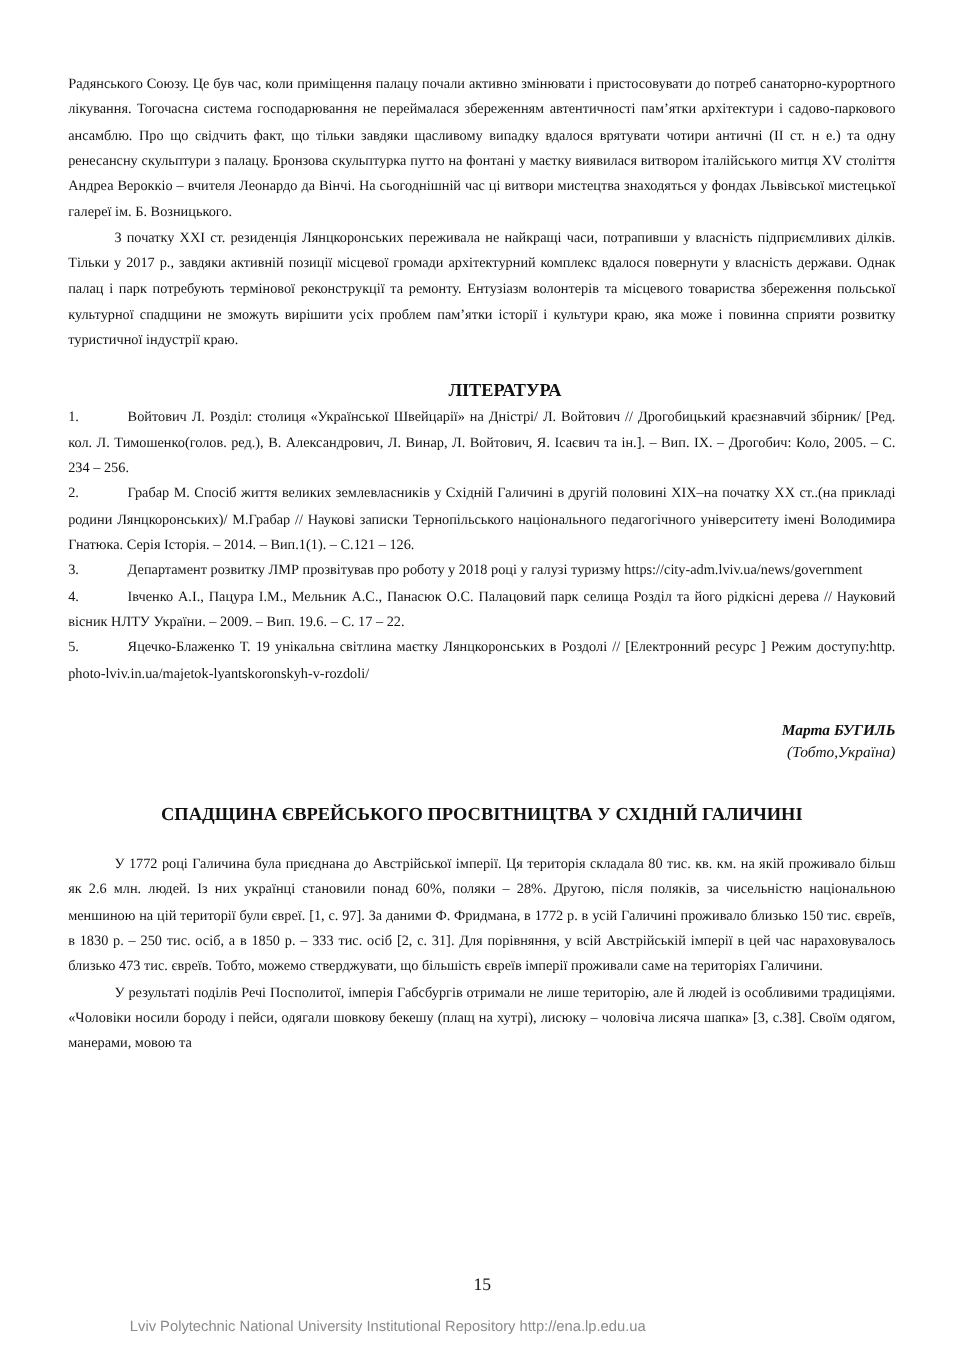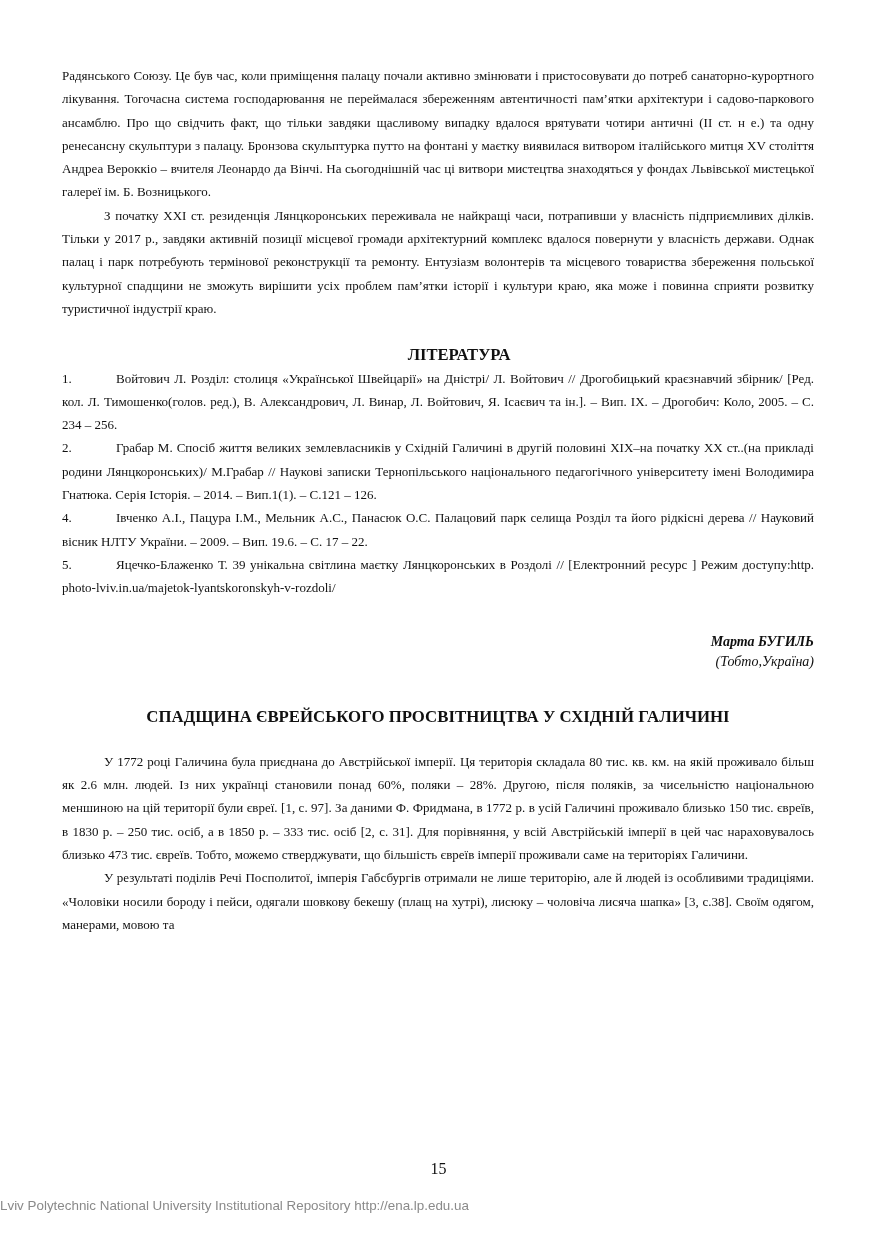--- a/index.html
+++ b/index.html
@@ -71,21 +71,21 @@
       top: 1160px;
       text-align: center;
       font-size: 16px;
       font-family: Liberation Serif, serif;
     }
     .footer {
       position: absolute;
       left: 0;
       width: 705px;
       top: 1198px;
-      text-align: left;
+      text-align: center;
       font-family: "Liberation Sans", "DejaVu Sans", sans-serif;
       font-size: 13.4px;
       color: #8a8a8a;
     }
   </style>
 </head>
 <body>
 
 <div class="page">
 
@@ -95,24 +95,27 @@
   <div class="heading lit-heading">ЛІТЕРАТУРА</div>
 
   <div>
     <div class="ref">
       <span class="ref-num">1.</span><span>Войтович Л. Розділ: столиця «Української Швейцарії» на Дністрі/ Л. Войтович // Дрогобицький  краєзнавчий збірник/ [Ред.  кол. Л. Тимошенко(голов.  ред.),  В.  Александрович, Л. Винар,  Л. Войтович,  Я. Ісаєвич  та  ін.].  –  Вип.  IX.  –  Дрогобич:  Коло,  2005.  – С. 234 – 256.</span>
     </div>
     <div class="ref">
       <span class="ref-num">2.</span><span>Грабар М. Спосіб життя великих землевласників у Східній Галичині в другій половині  ХІХ–на   початку  ХХ  ст..(на  прикладі  родини   Лянцкоронських)/  М.Грабар  //  Наукові  записки Тернопільського  національного  педагогічного  університету  імені  Володимира  Гнатюка.  Серія Історія. – 2014. – Вип.1(1). – С.121 – 126.</span>
     </div>
     <div class="ref">
+      <span class="ref-num">3.</span><span>Департамент розвитку ЛМР прозвітував про роботу у 2018 році у галузі туризму https://city-adm.lviv.ua/news/government</span>
+    </div>
+    <div class="ref">
       <span class="ref-num">4.</span><span>Івченко А.І., Пацура І.М., Мельник А.С., Панасюк О.С. Палацовий парк селища Розділ та його рідкісні дерева //  Науковий вісник НЛТУ України. – 2009. – Вип. 19.6. – С. 17 – 22.</span>
     </div>
     <div class="ref">
-      <span class="ref-num">5.</span><span>Яцечко-Блаженко Т. 39 унікальна світлина маєтку Лянцкоронських в Роздолі // [Електронний ресурс ] Режим доступу:http. photo-lviv.in.ua/majetok-lyantskoronskyh-v-rozdoli/</span>
+      <span class="ref-num">5.</span><span>Яцечко-Блаженко Т. 19 унікальна світлина маєтку Лянцкоронських в Роздолі // [Електронний ресурс ] Режим доступу:http. photo-lviv.in.ua/majetok-lyantskoronskyh-v-rozdoli/</span>
     </div>
   </div>
 
   <div class="author-block">
     <div class="author-name">Марта БУГИЛЬ</div>
     <div>(Тобто,Україна)</div>
   </div>
 
   <div class="heading article-title">СПАДЩИНА ЄВРЕЙСЬКОГО ПРОСВІТНИЦТВА У СХІДНІЙ ГАЛИЧИНІ</div>
 

